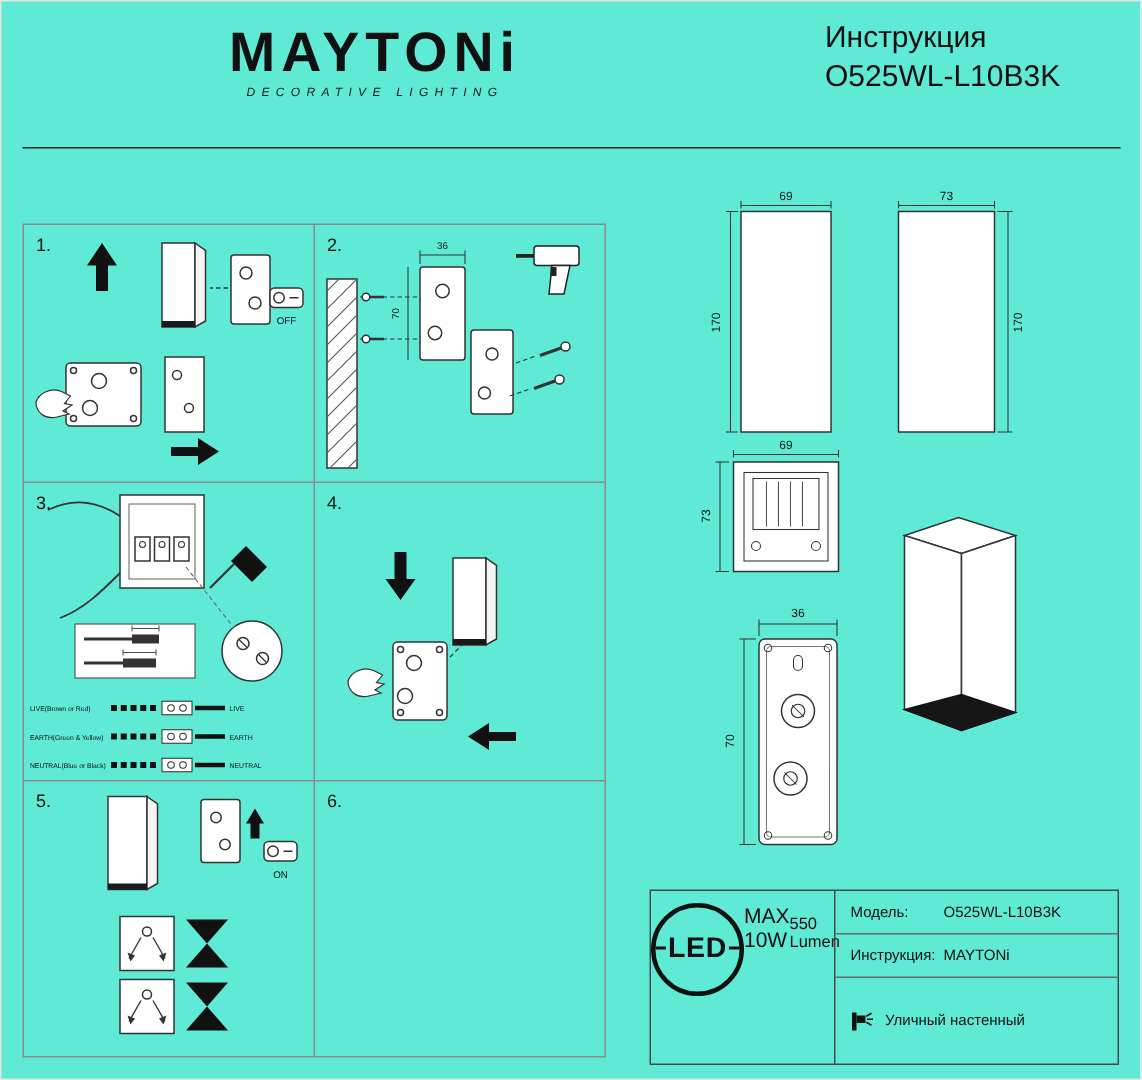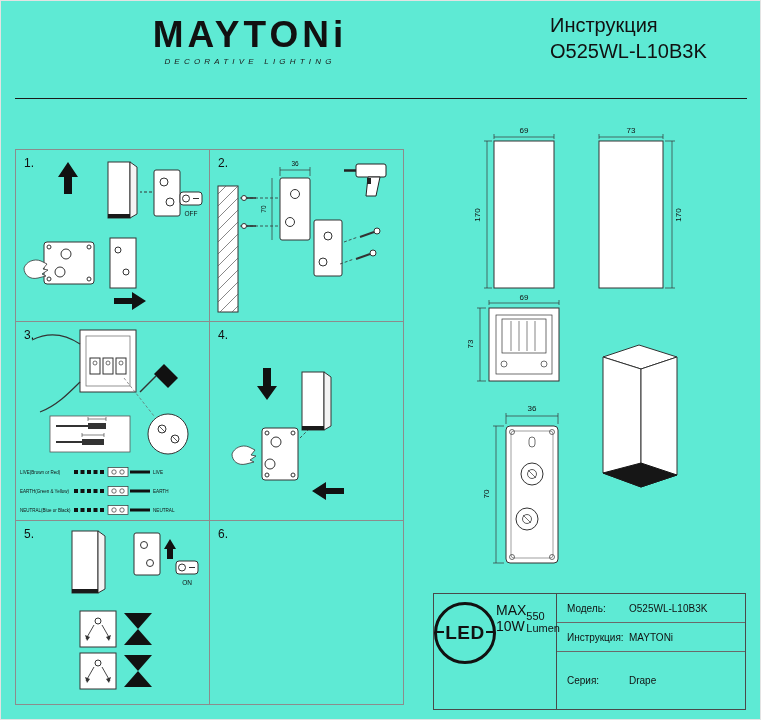--- a/index.html
+++ b/index.html
@@ -368,19 +368,27 @@
     <div class="spec-right">
       <div class="spec-row">
         <span class="spec-label">Модель:</span>
         <span class="spec-value">O525WL-L10B3K</span>
       </div>
       <div class="spec-row">
         <span class="spec-label">Инструкция:</span>
         <span class="spec-value">MAYTONi</span>
       </div>
       <div class="spec-row">
-        <span class="spec-label">Серия:</span>
-        <span class="spec-value">Drape</span>
+        <span class="type-icon">
+          <svg width="16" height="14" viewBox="0 0 16 14">
+            <rect x="1" y="1" width="3" height="12" fill="#111"></rect>
+            <rect x="4" y="3" width="6" height="5" fill="#111"></rect>
+            <line x1="11" y1="5.5" x2="15" y2="5.5" stroke="#111" stroke-width="1"></line>
+            <line x1="10.5" y1="3.5" x2="14" y2="1.5" stroke="#111" stroke-width="1"></line>
+            <line x1="10.5" y1="7.5" x2="14" y2="9.5" stroke="#111" stroke-width="1"></line>
+          </svg>
+        </span>
+        <span class="spec-value">Уличный настенный</span>
       </div>
     </div>
   </div>
 
 </div>
 
 </body></html>

